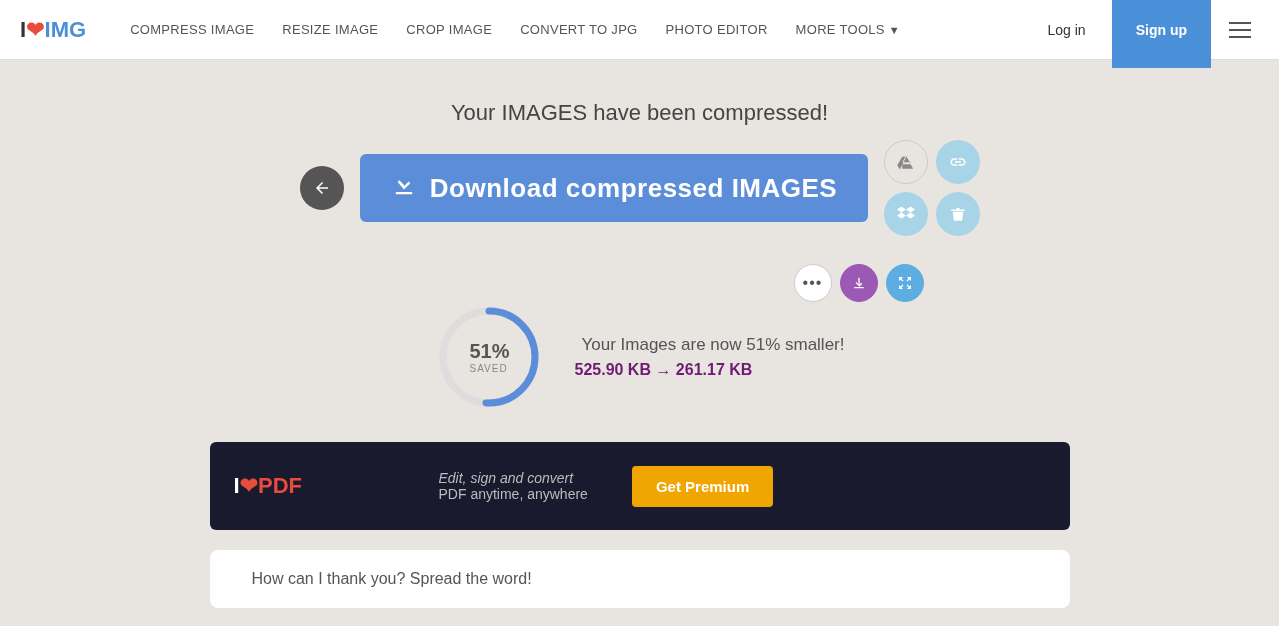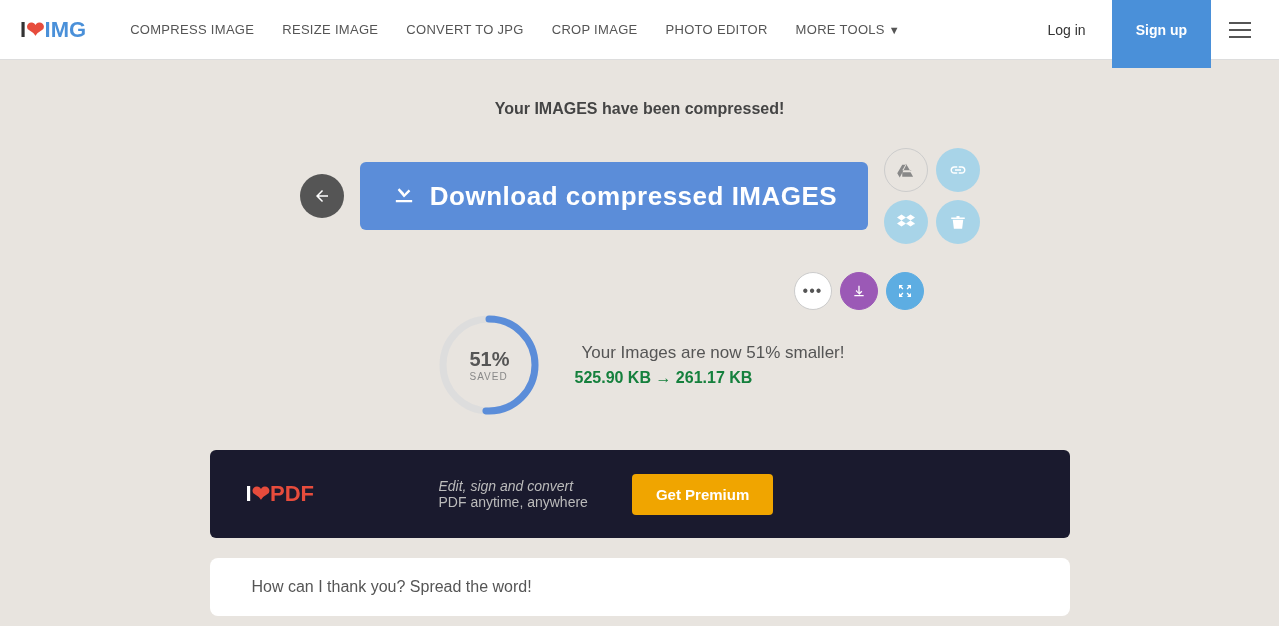--- a/index.html
+++ b/index.html
@@ -98,24 +98,24 @@
     .main-content {
       max-width: 900px;
       margin: 0 auto;
       padding: 40px 20px 20px;
       display: flex;
       flex-direction: column;
       align-items: center;
     }
 
     .success-title {
-      font-size: 16px;
+      font-size: 22px;
       color: #444;
-      font-weight: 700;
-      margin-bottom: 30px;
+      font-weight: 400;
+      margin-bottom: 14px;
       text-align: center;
     }
 
     
     .action-row {
       display: flex;
       align-items: center;
       gap: 16px;
       margin-bottom: 20px;
       width: 100%;
@@ -232,38 +232,38 @@
     .stats-text { }
     .stats-main {
       font-size: 17px;
       color: #555;
       margin-bottom: 6px;
       margin-left: 7px;
     }
     .stats-detail {
       font-size: 16px;
       font-weight: 600;
-      color: #15803d;
+      color: #701a75;
     }
 
     
     .ad-banner {
       width: 100%;
       max-width: 960px;
       height: 88px;
       background: #1a1a2e;
       border-radius: 6px;
       display: flex;
       align-items: center;
       overflow: hidden;
       margin-bottom: 20px;
     }
     .ad-logo-section {
       background: #1a1a2e;
-      padding: 16px 36px;
+      padding: 16px 24px;
       display: flex;
       align-items: center;
       min-width: 200px;
     }
     .ad-logo-text {
       color: #fff;
       font-size: 22px;
       font-weight: 900;
     }
     .ad-logo-heart { color: #e74c3c; }
@@ -339,22 +339,22 @@
 
 <nav class="navbar">
   <a class="navbar-logo">
     <span class="logo-i">I</span>
       <span class="logo-heart">❤</span>
       <span class="logo-img">IMG</span>
   </a>
   <div class="nav-links">
     <a class="nav-link">COMPRESS IMAGE</a>
     <a class="nav-link">RESIZE IMAGE</a>
+    <a class="nav-link">CROP IMAGE</a>
     <a class="nav-link">CONVERT TO JPG</a>
-    <a class="nav-link">CROP IMAGE</a>
     <a class="nav-link">PHOTO EDITOR</a>
     <a class="nav-link nav-link-more">
       <span>MORE TOOLS</span>
       <span style="font-size:11px;">▼</span>
     </a>
   </div>
   <div class="nav-right">
     <button class="btn-login">Log in</button>
     <button class="btn-signup">Sign up</button>
     <button class="hamburger-btn">

